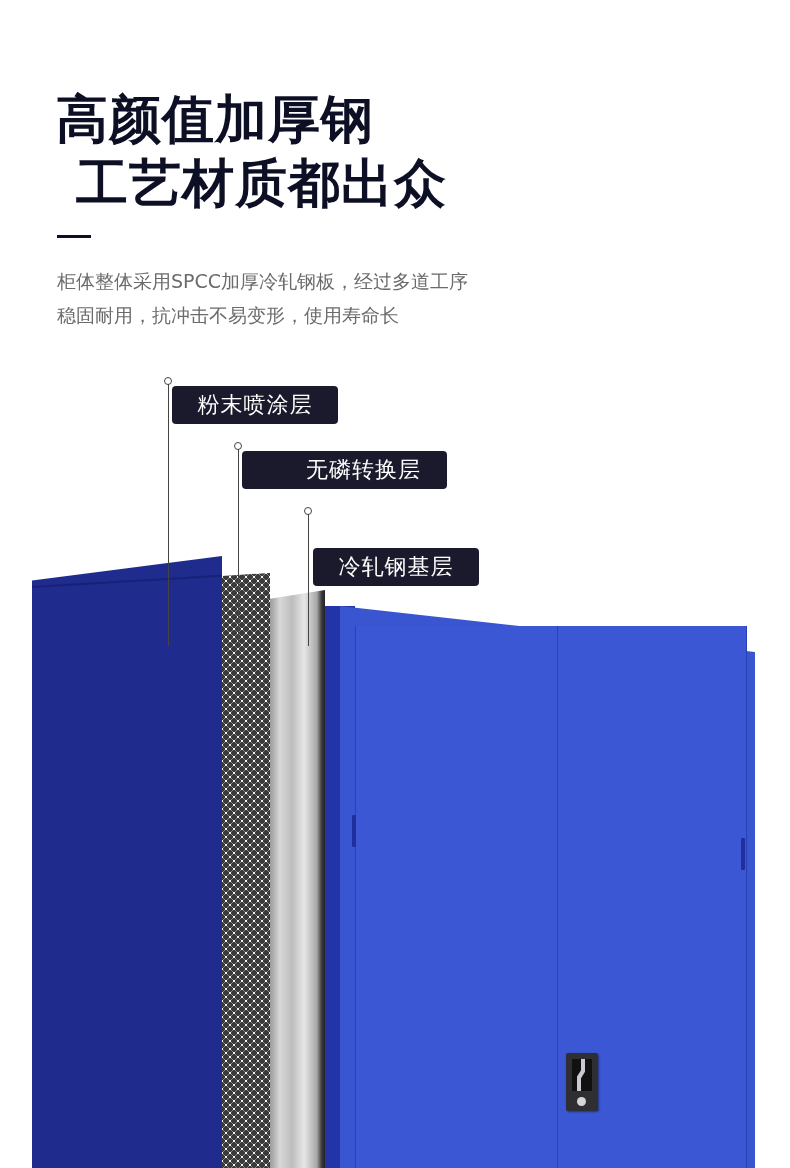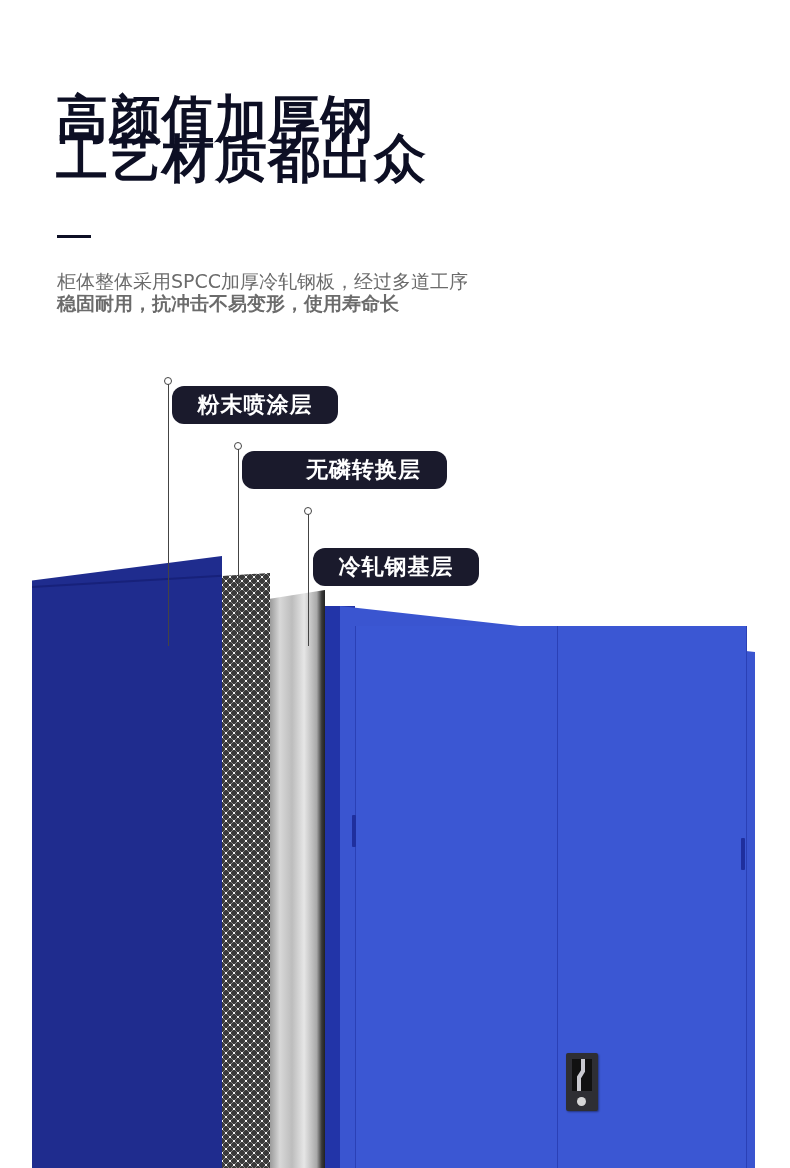--- a/index.html
+++ b/index.html
@@ -7,41 +7,41 @@
     width: 790px; height: 1168px; position: relative; overflow: hidden;
     background: #ffffff;
     font-family: "DejaVu Sans", "Liberation Sans", sans-serif;
   }
   .title {
     position: absolute; left: 56px; margin: 0;
     font-size: 52px; font-weight: bold; color: #0d0f24;
     letter-spacing: 1px; line-height: 1; white-space: nowrap;
   }
   .title.l1 { top: 93px; }
-  .title.l2 { top: 132px; }
+  .title.l2 { top: 157px; margin-left: 20px; }
   .dash {
     position: absolute; left: 57px; top: 235px; width: 34px; height: 3px;
     background: #0d0f24;
   }
   .desc {
     position: absolute; left: 57px; font-size: 19px; color: #6b6b6b;
     white-space: nowrap; line-height: 1;
   }
   .desc.l1 { top: 272px; text-align: center; }
-  .desc.l2 { top: 294px; font-weight: bold; }
+  .desc.l2 { top: 306px; }
 
   
   .pin-line { position: absolute; width: 1px; background: #444; }
   .pin-dot {
     position: absolute; width: 6px; height: 6px; border: 1px solid #444;
     border-radius: 50%; background: #fff;
   }
   .tag {
     position: absolute; height: 38px; background: #1a1a2c; color: #fff;
-    border-radius: 12px; font-size: 22px; font-weight: bold;
+    border-radius: 4px; font-size: 22px; font-weight: normal;
     display: flex; align-items: center; justify-content: center;
     letter-spacing: 1px; white-space: nowrap;
   }
 
   
   .panel-blue {
     position: absolute; left: 32px; top: 556px; width: 190px; height: 612px;
     background: #1f2c8e;
     clip-path: polygon(0 4%, 100% 0, 100% 100%, 0 100%);
   }

